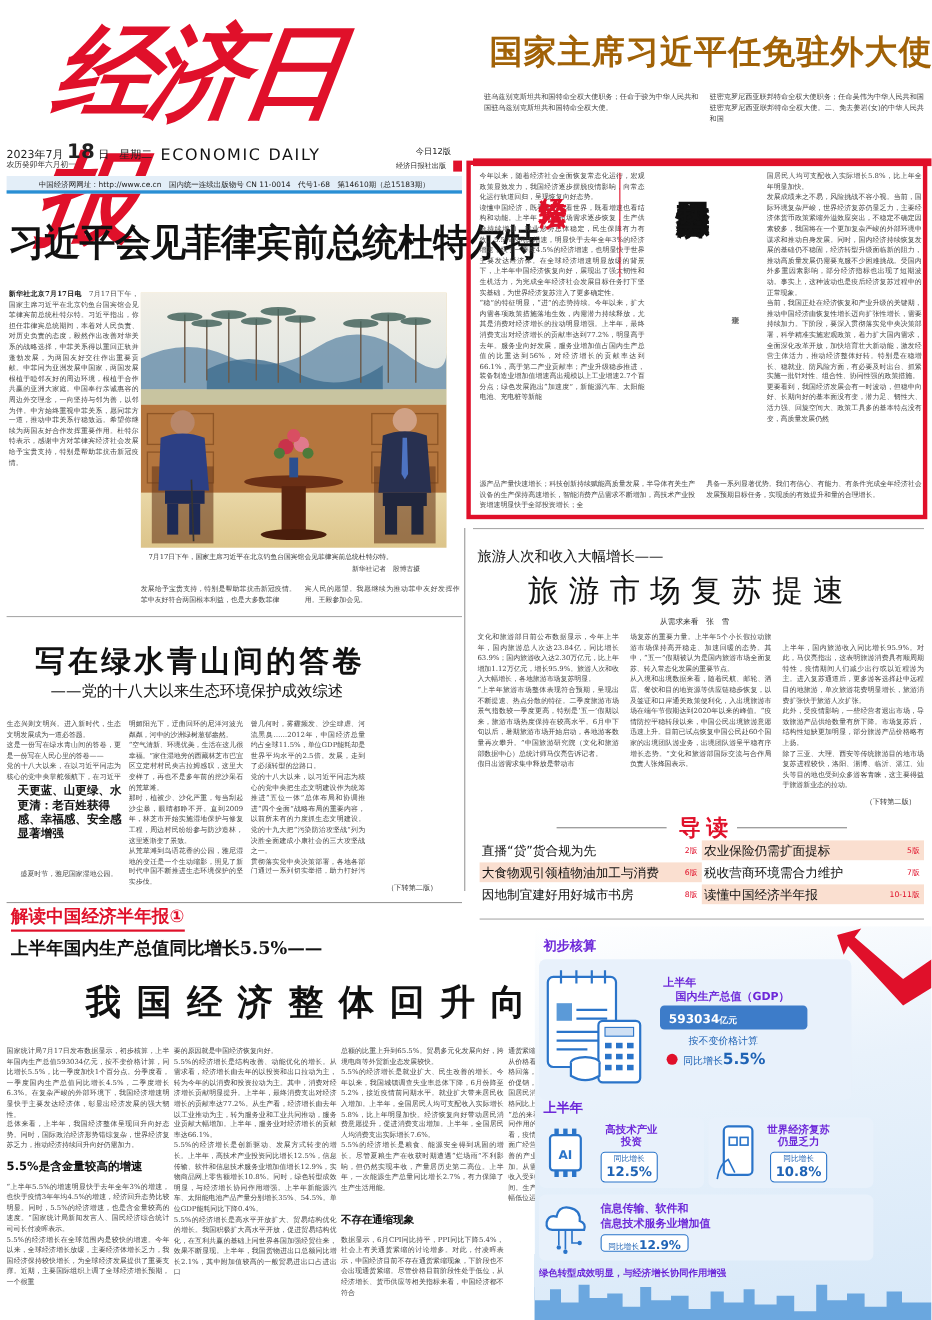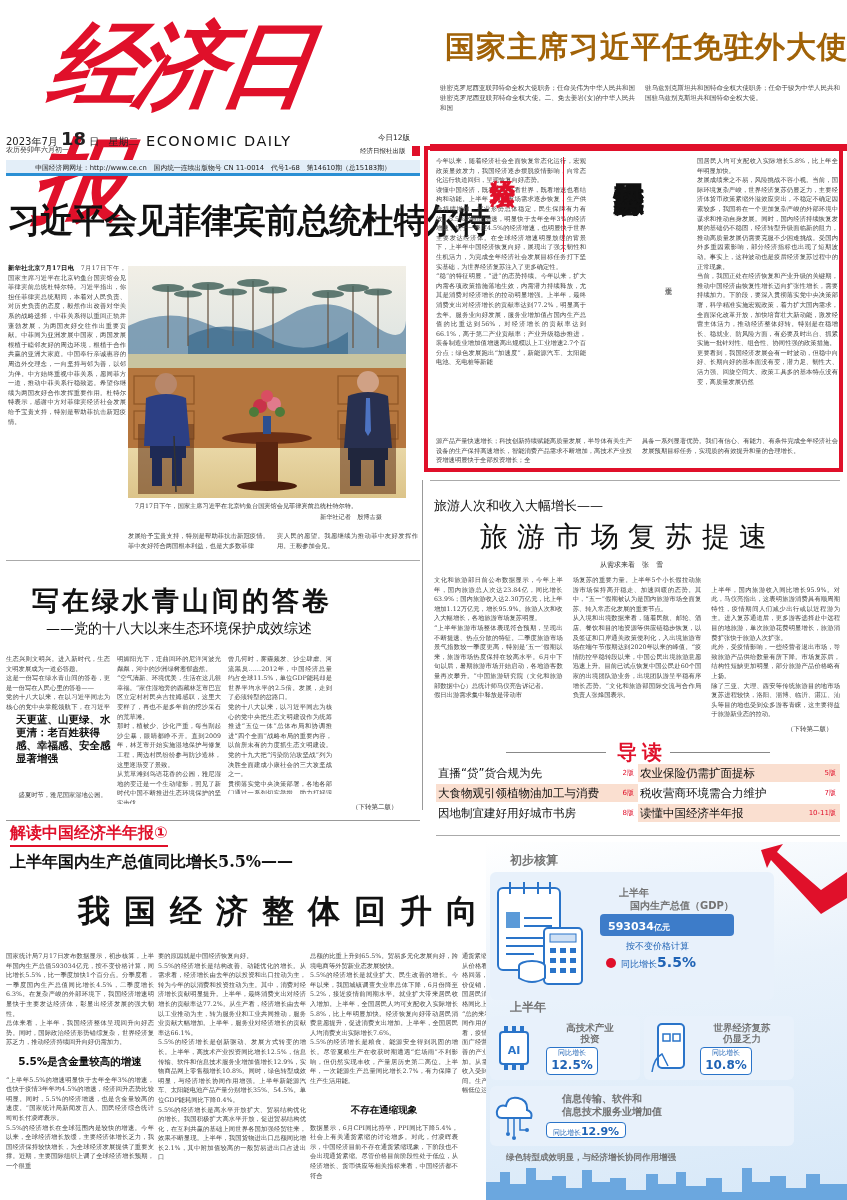--- a/index.html
+++ b/index.html
@@ -74,27 +74,27 @@
   
   #bottom-rule { left: 6px; top: 820px; width: 414px; height: 1px; background: #999; }
   #series-label { left: 10px; top: 823px; font-size: 16px; font-weight: bold; color: #e0102a; border-bottom: 2px solid #e0102a; padding-bottom: 1px; white-space: nowrap; }
   #gdp-kicker { left: 10px; top: 852px; font-size: 16px; font-family: "DejaVu Serif", serif; font-weight: bold; color: #111; white-space: nowrap; }
   #gdp-title { left: 78px; top: 890px; font-size: 32px; font-weight: bold; color: #111; letter-spacing: 14px; white-space: nowrap; }
   #gdp-byline { left: 532px; top: 852px; font-size: 6.5px; color: #444; font-family: "DejaVu Serif", serif; }
   #gdp-col1 { left: 6px; top: 951px; width: 148px; height: 249px; }
   #gdp-col2 { left: 158px; top: 951px; width: 148px; height: 249px; }
   #gdp-col3 { left: 310px; top: 951px; width: 148px; height: 249px; }
   #gdp-col4 { left: 462px; top: 951px; width: 148px; height: 190px; }
-  .subhead { font-family: "DejaVu Sans", sans-serif; font-size: 9.5px; font-weight: bold; color: #111; text-align: center; margin: 8px 0 6px; text-indent: 0 !important; }
+  .subhead { font-family: "DejaVu Sans", sans-serif; font-size: 9.5px; font-weight: bold; color: #111; margin: 8px 0 6px; text-indent: 0 !important; }
 
   
   #infographic { left: 486px; top: 842px; width: 361px; height: 358px; overflow: hidden; }
   #info-bg { left: 0; top: 0; width: 361px; height: 358px; background: linear-gradient(170deg, #ffffff 0%, #e9f2fb 40%, #d7e8f8 100%); }
   .info-panel { background: #e8f1fb; border-radius: 6px; }
-  .info-blue { color: #737373; font-weight: bold; margin-left: 16px; }
+  .info-blue { color: #6d28d9; font-weight: bold; }
   .pill { border: 1.5px solid #2a74c9; border-radius: 4px; color: #1f63b5; text-align: center; background: #fff; }
 </style>
 </head>
 <body>
 
 <div id="masthead-logo" class="abs">经济日报</div>
 <div id="date-line" class="abs">
   <span>2023年7月</span>
   <span class="big">18</span>
   <span>日</span>
@@ -102,22 +102,22 @@
 </div>
 <div id="lunar" class="abs">农历癸卯年六月初一</div>
 <div id="econ-daily" class="abs">ECONOMIC DAILY</div>
 <div id="edition-count" class="abs">今日12版</div>
 <div id="publisher" class="abs">经济日报社出版</div>
 <div class="abs" style="left:412px;top:146px;width:8px;height:10px;background:#e0102a"></div>
 <div id="info-bar" class="abs">中国经济网网址：http://www.ce.cn　国内统一连续出版物号 CN 11-0014　代号1-68　第14610期（总15183期）</div>
 
 <div id="ambassador-title" class="abs">国家主席习近平任免驻外大使</div>
 <div id="ambassador-body" class="abs">
+  <div class="col body-text" style="font-size:6.5px;line-height:10px">驻乌兹别克斯坦共和国特命全权大使职务；任命于骏为中华人民共和国驻乌兹别克斯坦共和国特命全权大使。</div>
   <div class="col body-text" style="font-size:6.5px;line-height:10px">驻密克罗尼西亚联邦特命全权大使职务；任命吴伟为中华人民共和国驻密克罗尼西亚联邦特命全权大使。二、免去姜岩(女)的中华人民共和国</div>
-  <div class="col body-text" style="font-size:6.5px;line-height:10px">驻乌兹别克斯坦共和国特命全权大使职务；任命于骏为中华人民共和国驻乌兹别克斯坦共和国特命全权大使。</div>
 </div>
 <div id="red-rule" class="abs"></div>
 
 <div id="xi-headline" class="abs">习近平会见菲律宾前总统杜特尔特</div>
 <div id="xi-body" class="abs body-text">
   <p class="noind"><span class="bold">新华社北京7月17日电</span>　<span>7月17日下午，国家主席习近平在北京钓鱼台国宾馆会见菲律宾前总统杜特尔特。习近平指出，你担任菲律宾总统期间，本着对人民负责、对历史负责的态度，毅然作出改善对华关系的战略选择，中菲关系得以重回正轨并蓬勃发展，为两国友好交往作出重要贡献。中菲同为亚洲发展中国家，两国发展根植于睦邻友好的周边环境，根植于合作共赢的亚洲大家庭。中国奉行亲诚惠容的周边外交理念，一向坚持与邻为善，以邻为伴。中方始终重视中菲关系，愿同菲方一道，推动中菲关系行稳致远。希望你继续为两国友好合作发挥重要作用。杜特尔特表示，感谢中方对菲律宾经济社会发展给予宝贵支持，特别是帮助菲抗击新冠疫情。</span></p>
 </div>
 
 <div id="photo" class="abs">
   <svg width="278" height="232" viewBox="0 0 278 232">

